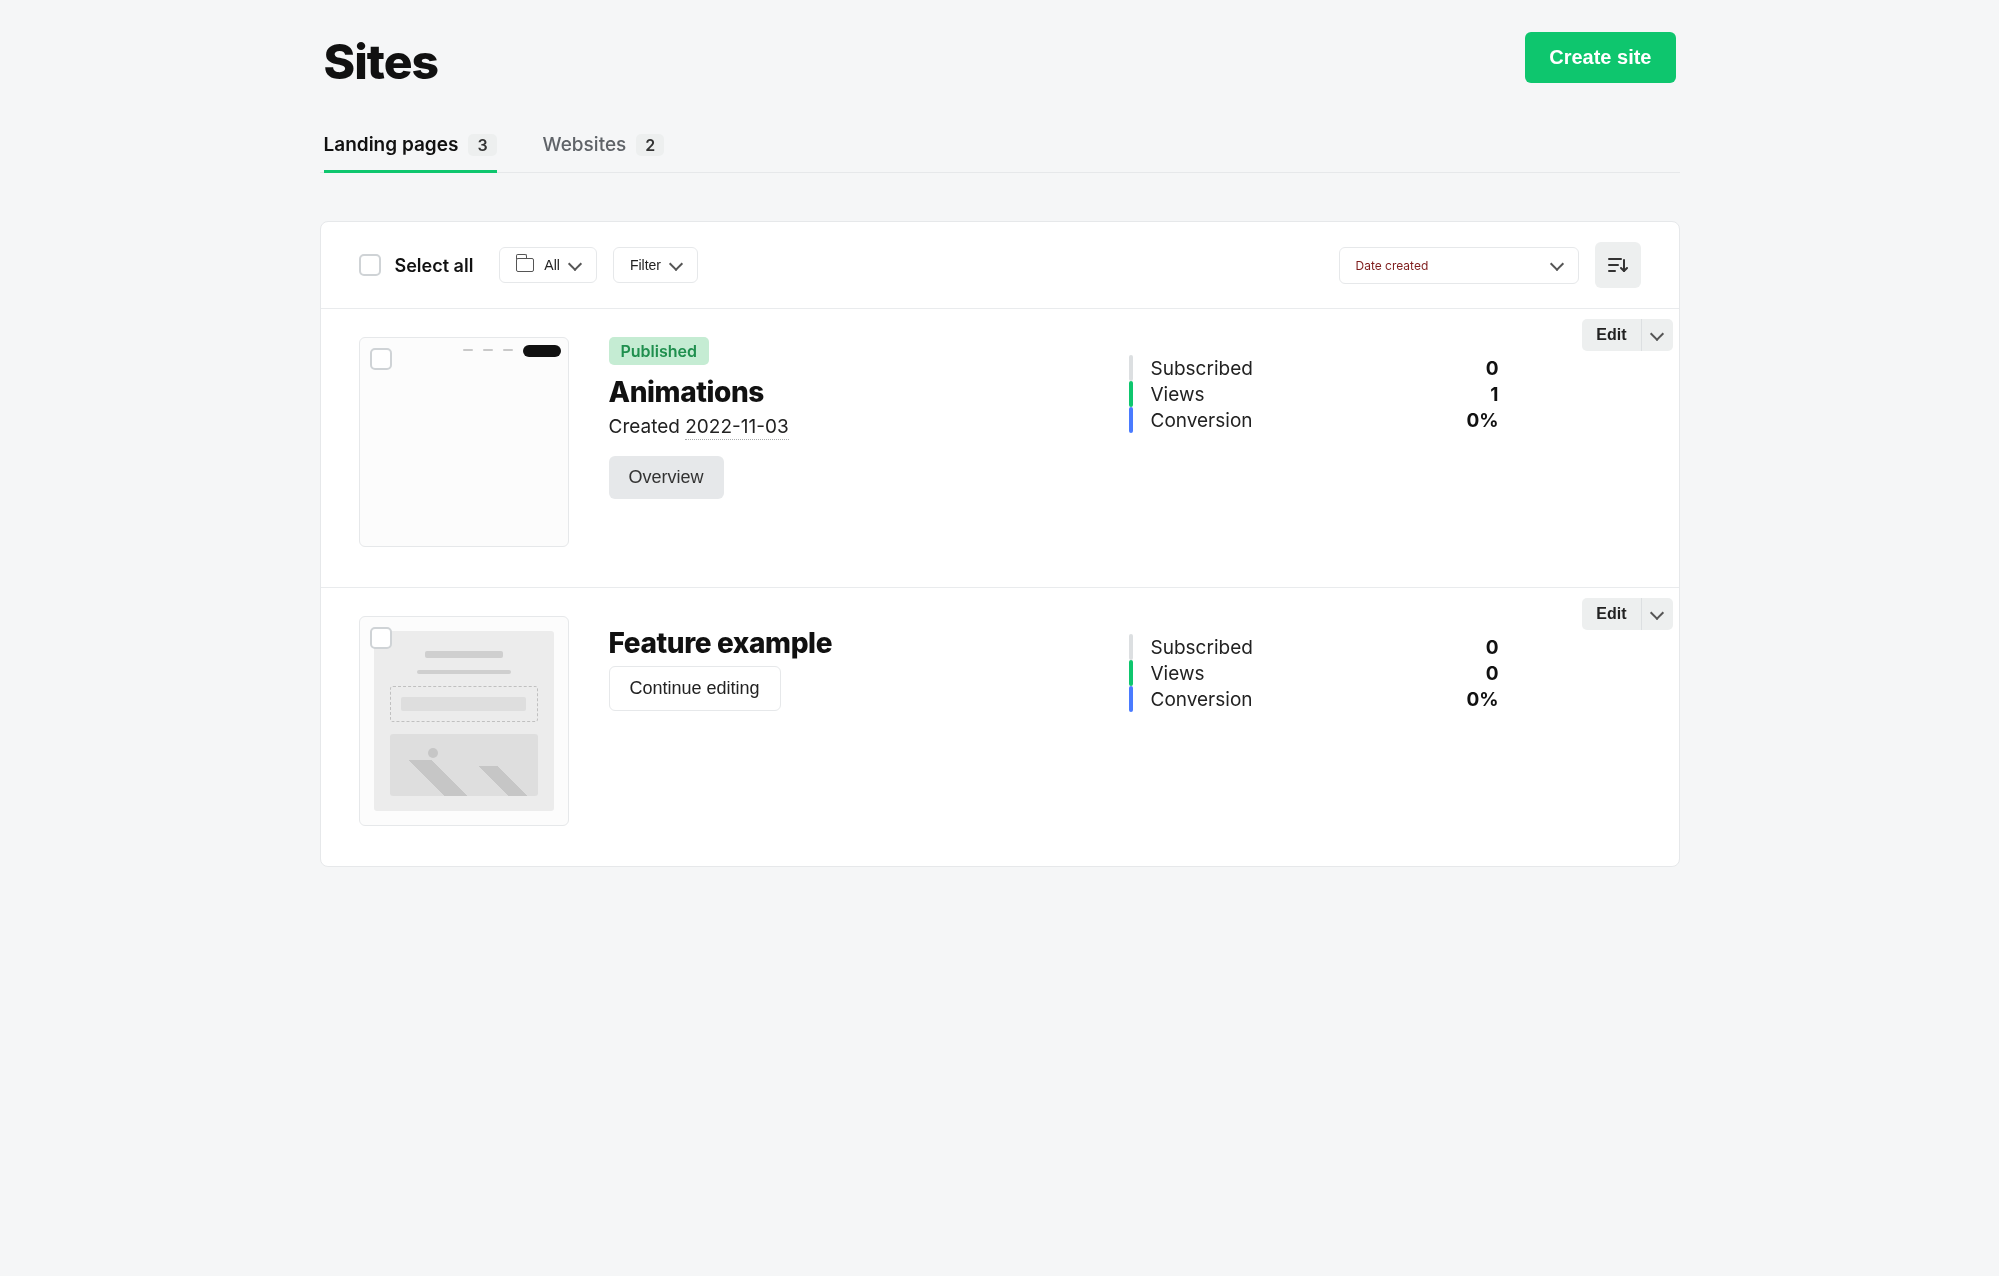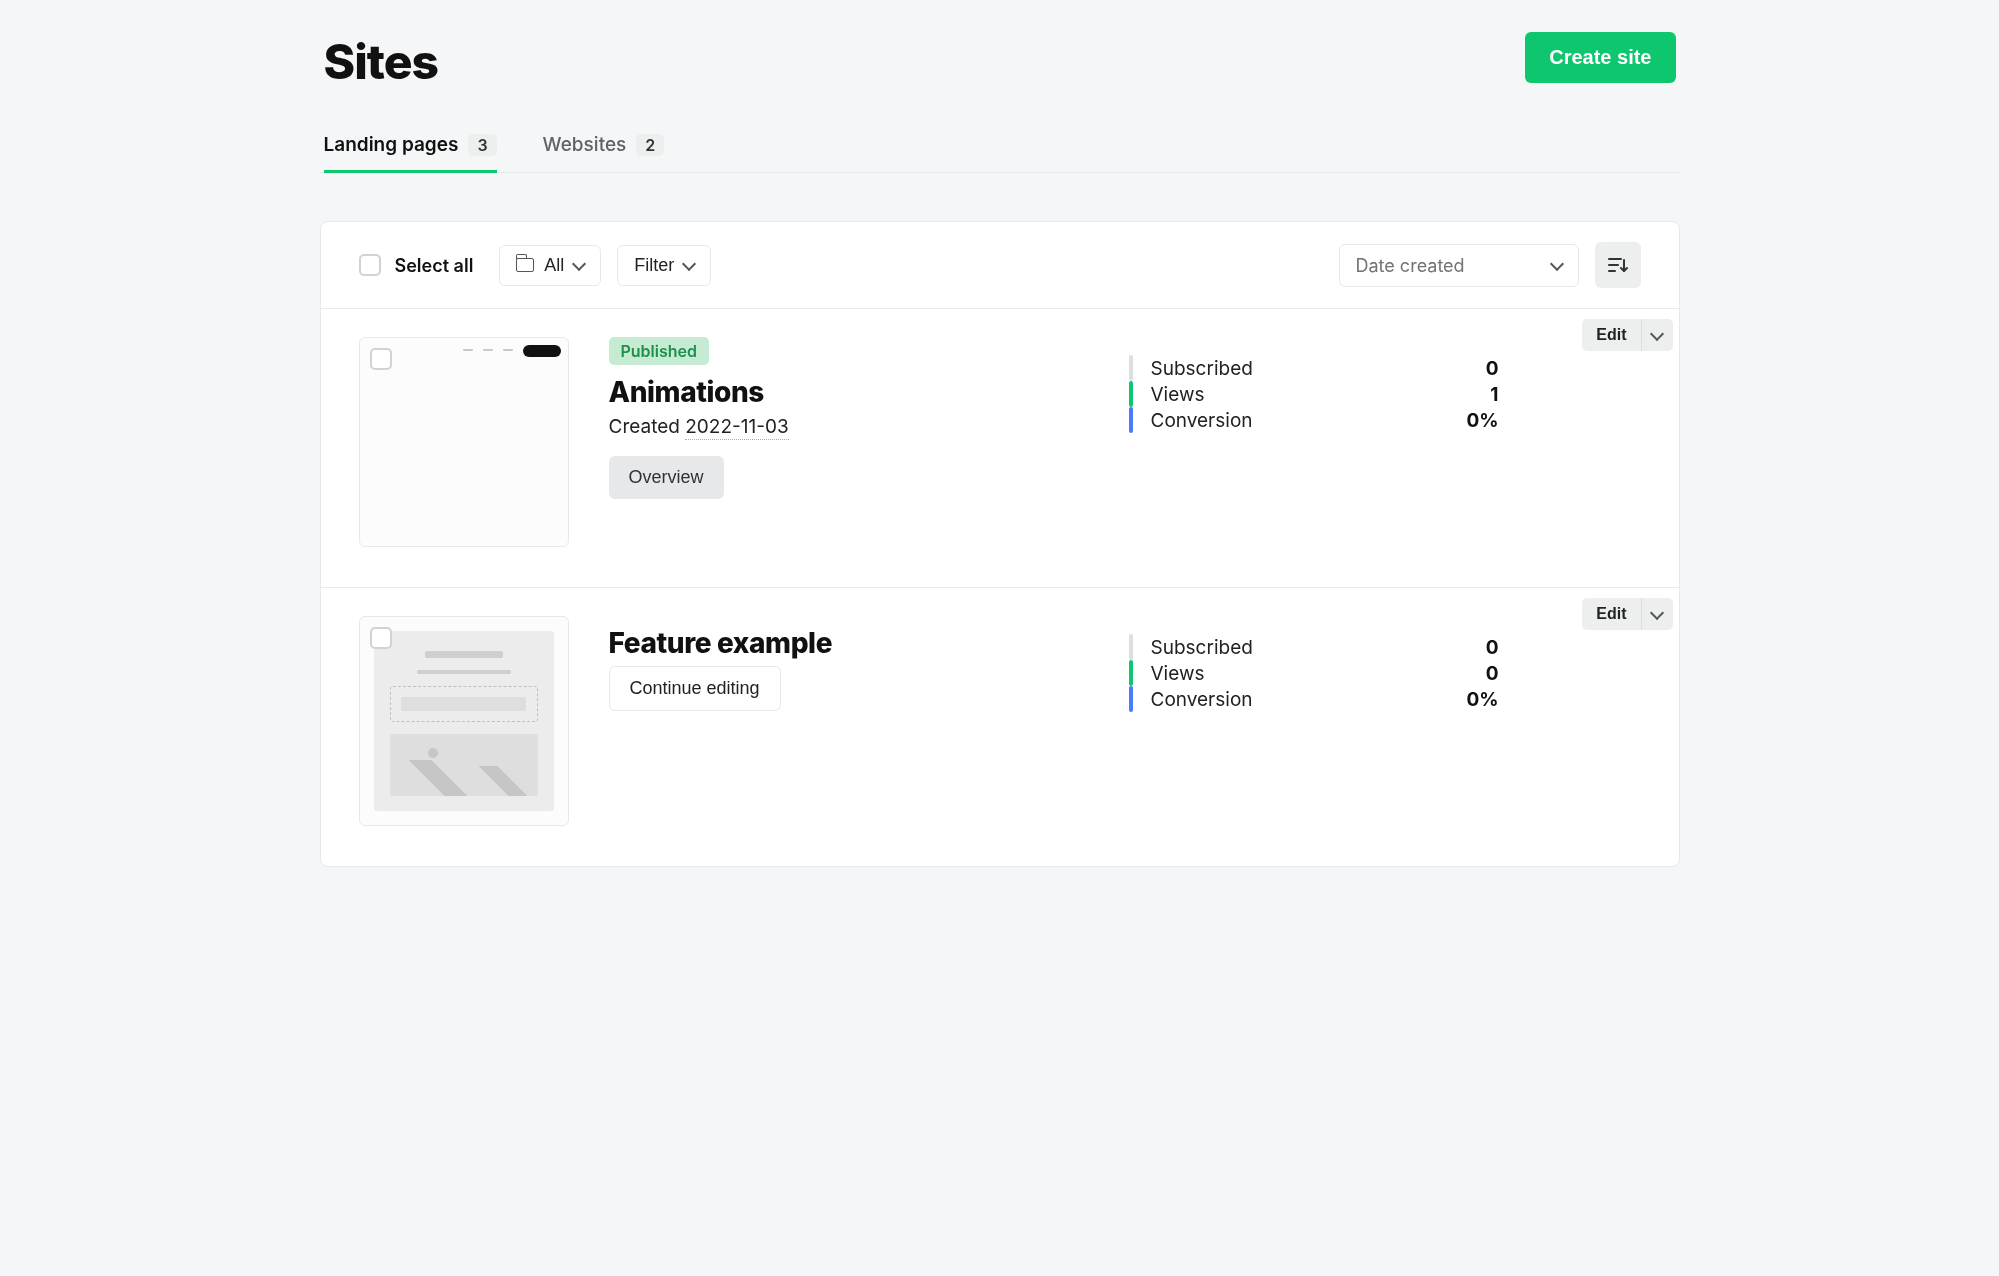--- a/index.html
+++ b/index.html
@@ -117,21 +117,21 @@
     cursor: pointer;
   }
   .outline-btn {
     display: inline-flex;
     align-items: center;
     gap: 10px;
     border: 1.5px solid var(--border);
     background: #fff;
     border-radius: 6px;
     padding: 9px 16px;
-    font-size: 18px;
+    font-size: 14px;
     font-weight: 500;
     color: #222;
     cursor: pointer;
   }
   .chevron {
     width: 10px; height: 10px;
     border-right: 2px solid #555; border-bottom: 2px solid #555;
     transform: rotate(45deg);
     margin-top: -3px;
   }
@@ -148,22 +148,22 @@
   .spacer { flex: 1; }
   .sort-select {
     display: inline-flex;
     align-items: center;
     justify-content: space-between;
     border: 1.5px solid var(--border);
     background: #fff;
     border-radius: 6px;
     padding: 10px 16px;
     width: 240px;
-    font-size: 18px;
-    color: #737373;
+    font-size: 12px;
+    color: #7f1d1d;
     cursor: pointer;
     gap: 17px;
   }
   .sort-btn {
     width: 46px; height: 46px;
     border: none;
     background: var(--chip-bg);
     border-radius: 6px;
     display: inline-flex; align-items: center; justify-content: center;
     cursor: pointer;

